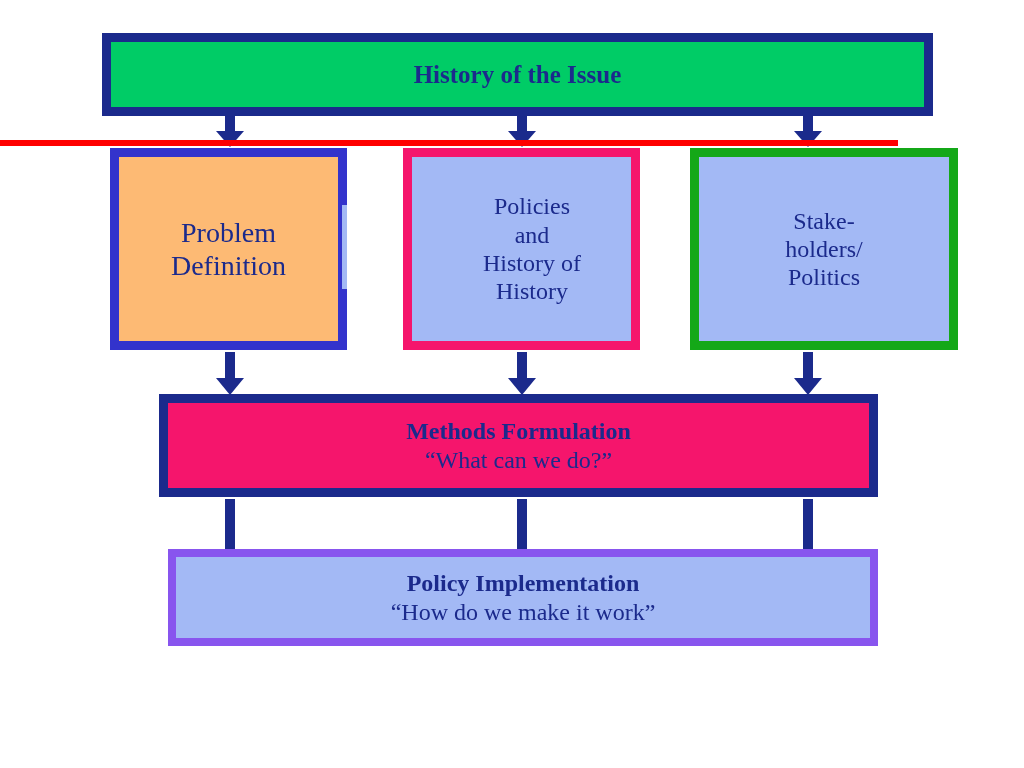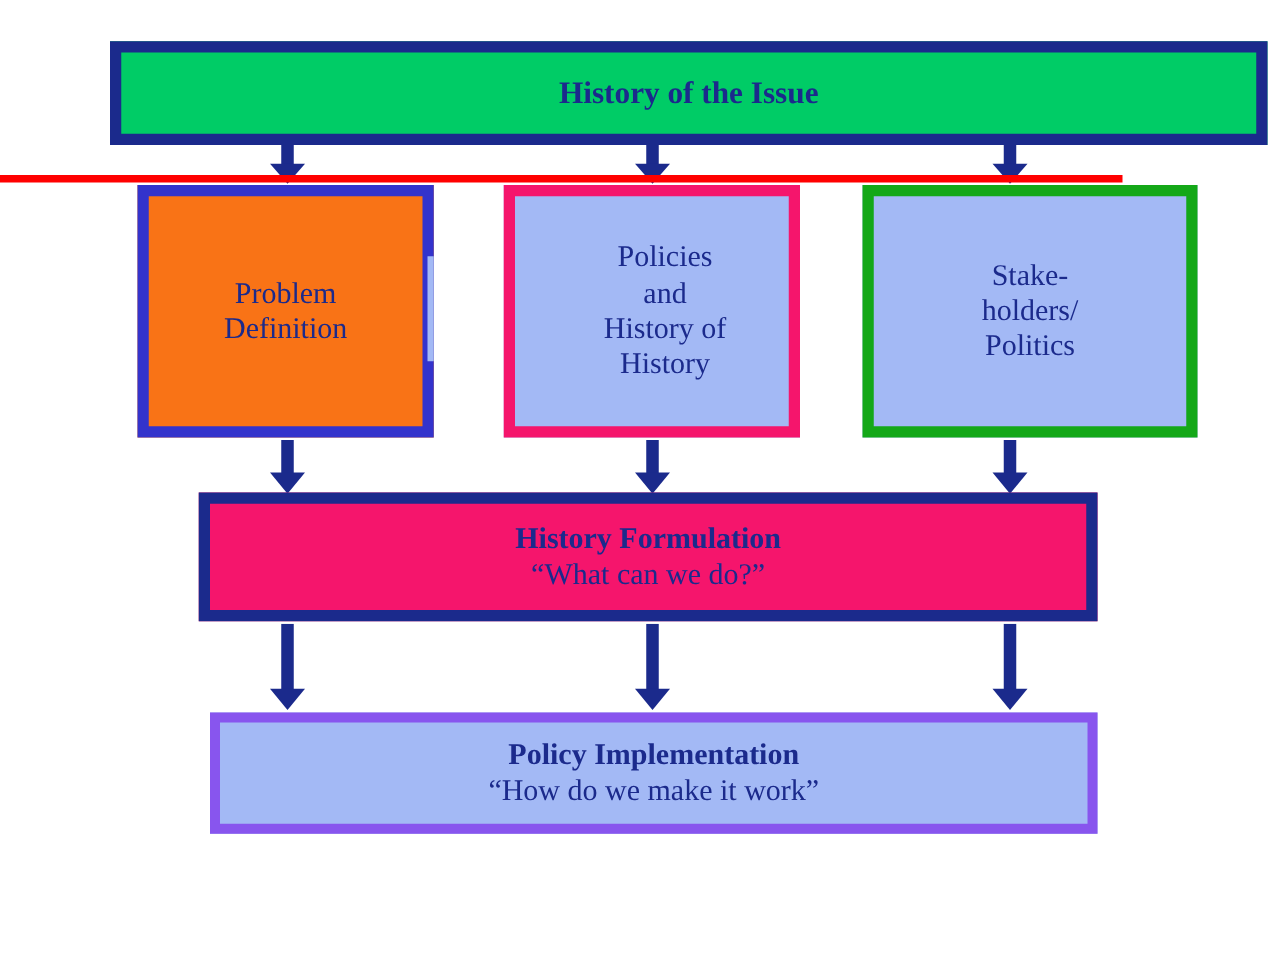--- a/index.html
+++ b/index.html
@@ -37,23 +37,23 @@
     line-height: 1.18;
   }
 
   .node .line {
     display: block;
     white-space: pre;
   }
 
   
   #node-history {
-    left: 88px;
+    left: 102px;
     top: 33px;
-    width: 926px;
+    width: 831px;
     height: 83px;
     background: #00cc66;
     border: 9px solid #1b2a8c;
     font-size: 25px;
     font-weight: bold;
   }
 
   
   #red-rule {
     position: absolute;
@@ -63,23 +63,23 @@
     height: 6px;
     background: #ff0000;
   }
 
   
   #node-problem {
     left: 110px;
     top: 148px;
     width: 237px;
     height: 202px;
-    background: #f97316;
+    background: #fdba74;
     border: 9px solid #3333cc;
-    font-size: 24px;
+    font-size: 28px;
   }
   
   #node-problem::after {
     content: "";
     position: absolute;
     right: -9px;
     top: 48px;
     width: 5px;
     height: 84px;
     background: #a3b9f5;
@@ -115,21 +115,21 @@
     background: #f5156c;
     border: 9px solid #1b2a8c;
     font-size: 23px;
   }
   #node-formulation .line.strong { font-weight: bold; font-size: 24px; }
   #node-formulation .line.quote  { font-weight: normal; font-size: 24px; }
 
   
   #node-implementation {
     left: 168px;
-    top: 570px;
+    top: 549px;
     width: 710px;
     height: 97px;
     background: #a3b9f5;
     border: 8px solid #8855ee;
     font-size: 23px;
   }
   #node-implementation .line.strong { font-weight: bold; font-size: 24px; }
   #node-implementation .line.quote  { font-weight: normal; font-size: 24px; text-align: center; }
 
   
@@ -200,21 +200,21 @@
     </svg>
   </span>
   <span class="arrow" style="left:791px; top:352px;">
     <svg width="34" height="44" viewBox="0 0 34 44">
       <rect x="12" y="0" width="10" height="28" fill="#1b2a8c"></rect>
       <polygon points="3,26 31,26 17,43" fill="#1b2a8c"></polygon>
     </svg>
   </span>
 
   <div class="node" id="node-formulation">
-    <span class="line strong">History Formulation</span>
+    <span class="line strong">Methods Formulation</span>
     <span class="line quote">“What can we do?”</span>
   </div>
 
   <span class="arrow" style="left:213px; top:499px;">
     <svg width="34" height="70" viewBox="0 0 34 70">
       <rect x="12" y="0" width="10" height="54" fill="#1b2a8c"></rect>
       <polygon points="3,52 31,52 17,69" fill="#1b2a8c"></polygon>
     </svg>
   </span>
   <span class="arrow" style="left:505px; top:499px;">

